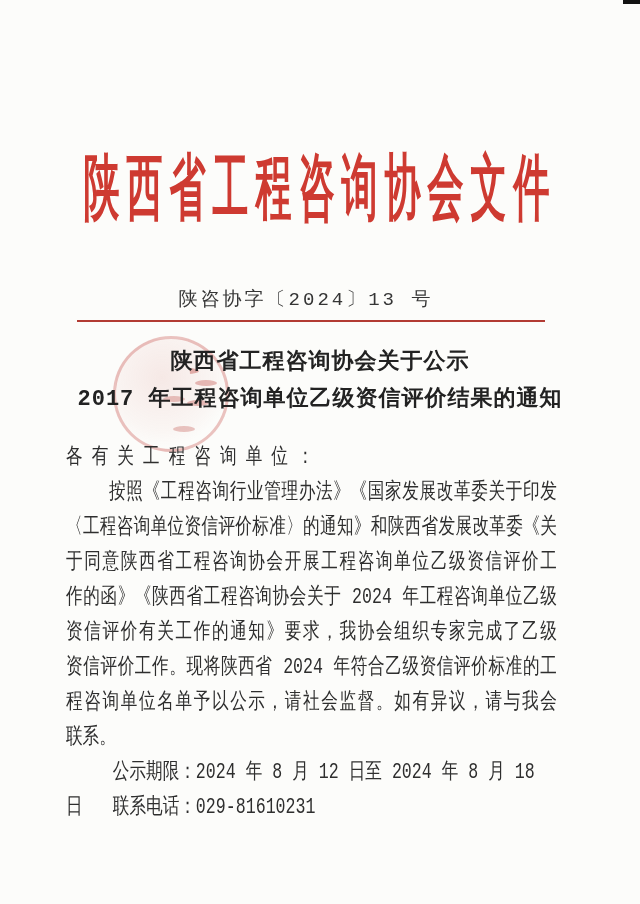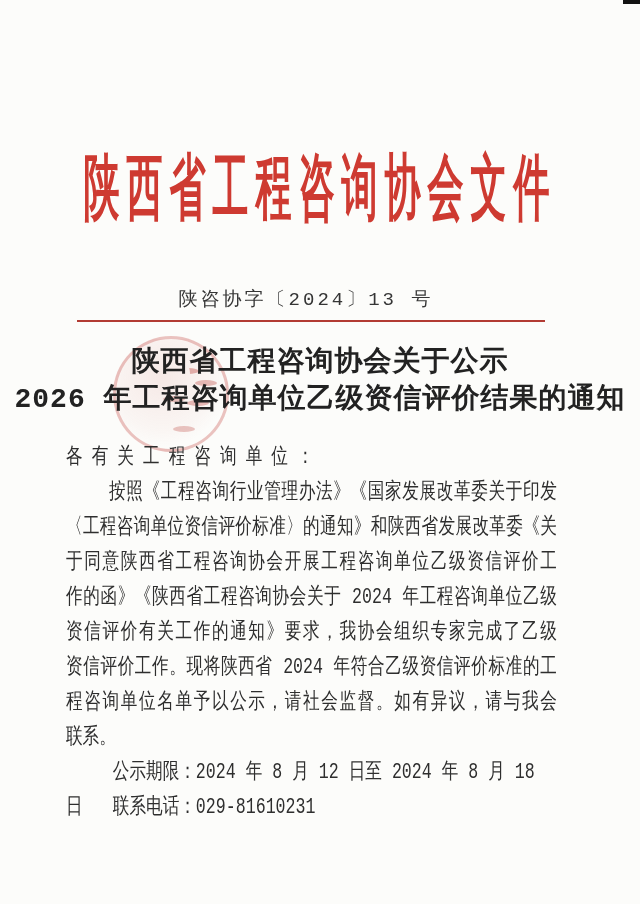--- a/index.html
+++ b/index.html
@@ -40,21 +40,21 @@
   
   .red-rule {
     position: absolute; top: 320px; left: 77px;
     width: 468px; height: 2px; background: #b23b33;
   }
 
   
   .notice-title {
     position: absolute; top: 344px; left: 0; width: 640px;
     text-align: center; font-weight: bold;
-    font-size: 28px; line-height: 37px; color: #222;
+    font-size: 22px; line-height: 37px; color: #222;
     letter-spacing: 1px;
   }
 
   
   .seal {
     position: absolute; top: 336px; left: 113px;
     width: 110px; height: 110px; border-radius: 50%;
     border: 3px solid rgba(201, 86, 79, 0.35);
     background:
       radial-gradient(circle at 42% 35%, rgba(205,95,88,0.12), rgba(205,95,88,0.04) 55%, rgba(205,95,88,0) 72%);
@@ -93,21 +93,21 @@
   <div class="masthead">陕西省工程咨询协会文件</div>
 
   <div class="doc-number">陕咨协字〔2024〕13 号</div>
 
   <div class="red-rule"></div>
 
   <div class="seal"></div>
 
   <div class="notice-title">
     <div>陕西省工程咨询协会关于公示</div>
-    <div>2026 年工程咨询单位乙级资信评价结果的通知</div>
+    <div>2017 年工程咨询单位乙级资信评价结果的通知</div>
   </div>
 
   <div class="content">
     <div class="line salutation">各有关工程咨询单位：</div>
 
     <div class="line j indent">按照《工程咨询行业管理办法》《国家发展改革委关于印发</div>
     <div class="line j">〈工程咨询单位资信评价标准〉的通知》和陕西省发展改革委《关</div>
     <div class="line j">于同意陕西省工程咨询协会开展工程咨询单位乙级资信评价工</div>
     <div class="line j">作的函》《陕西省工程咨询协会关于 2024 年工程咨询单位乙级</div>
     <div class="line j">资信评价有关工作的通知》要求，我协会组织专家完成了乙级</div>

